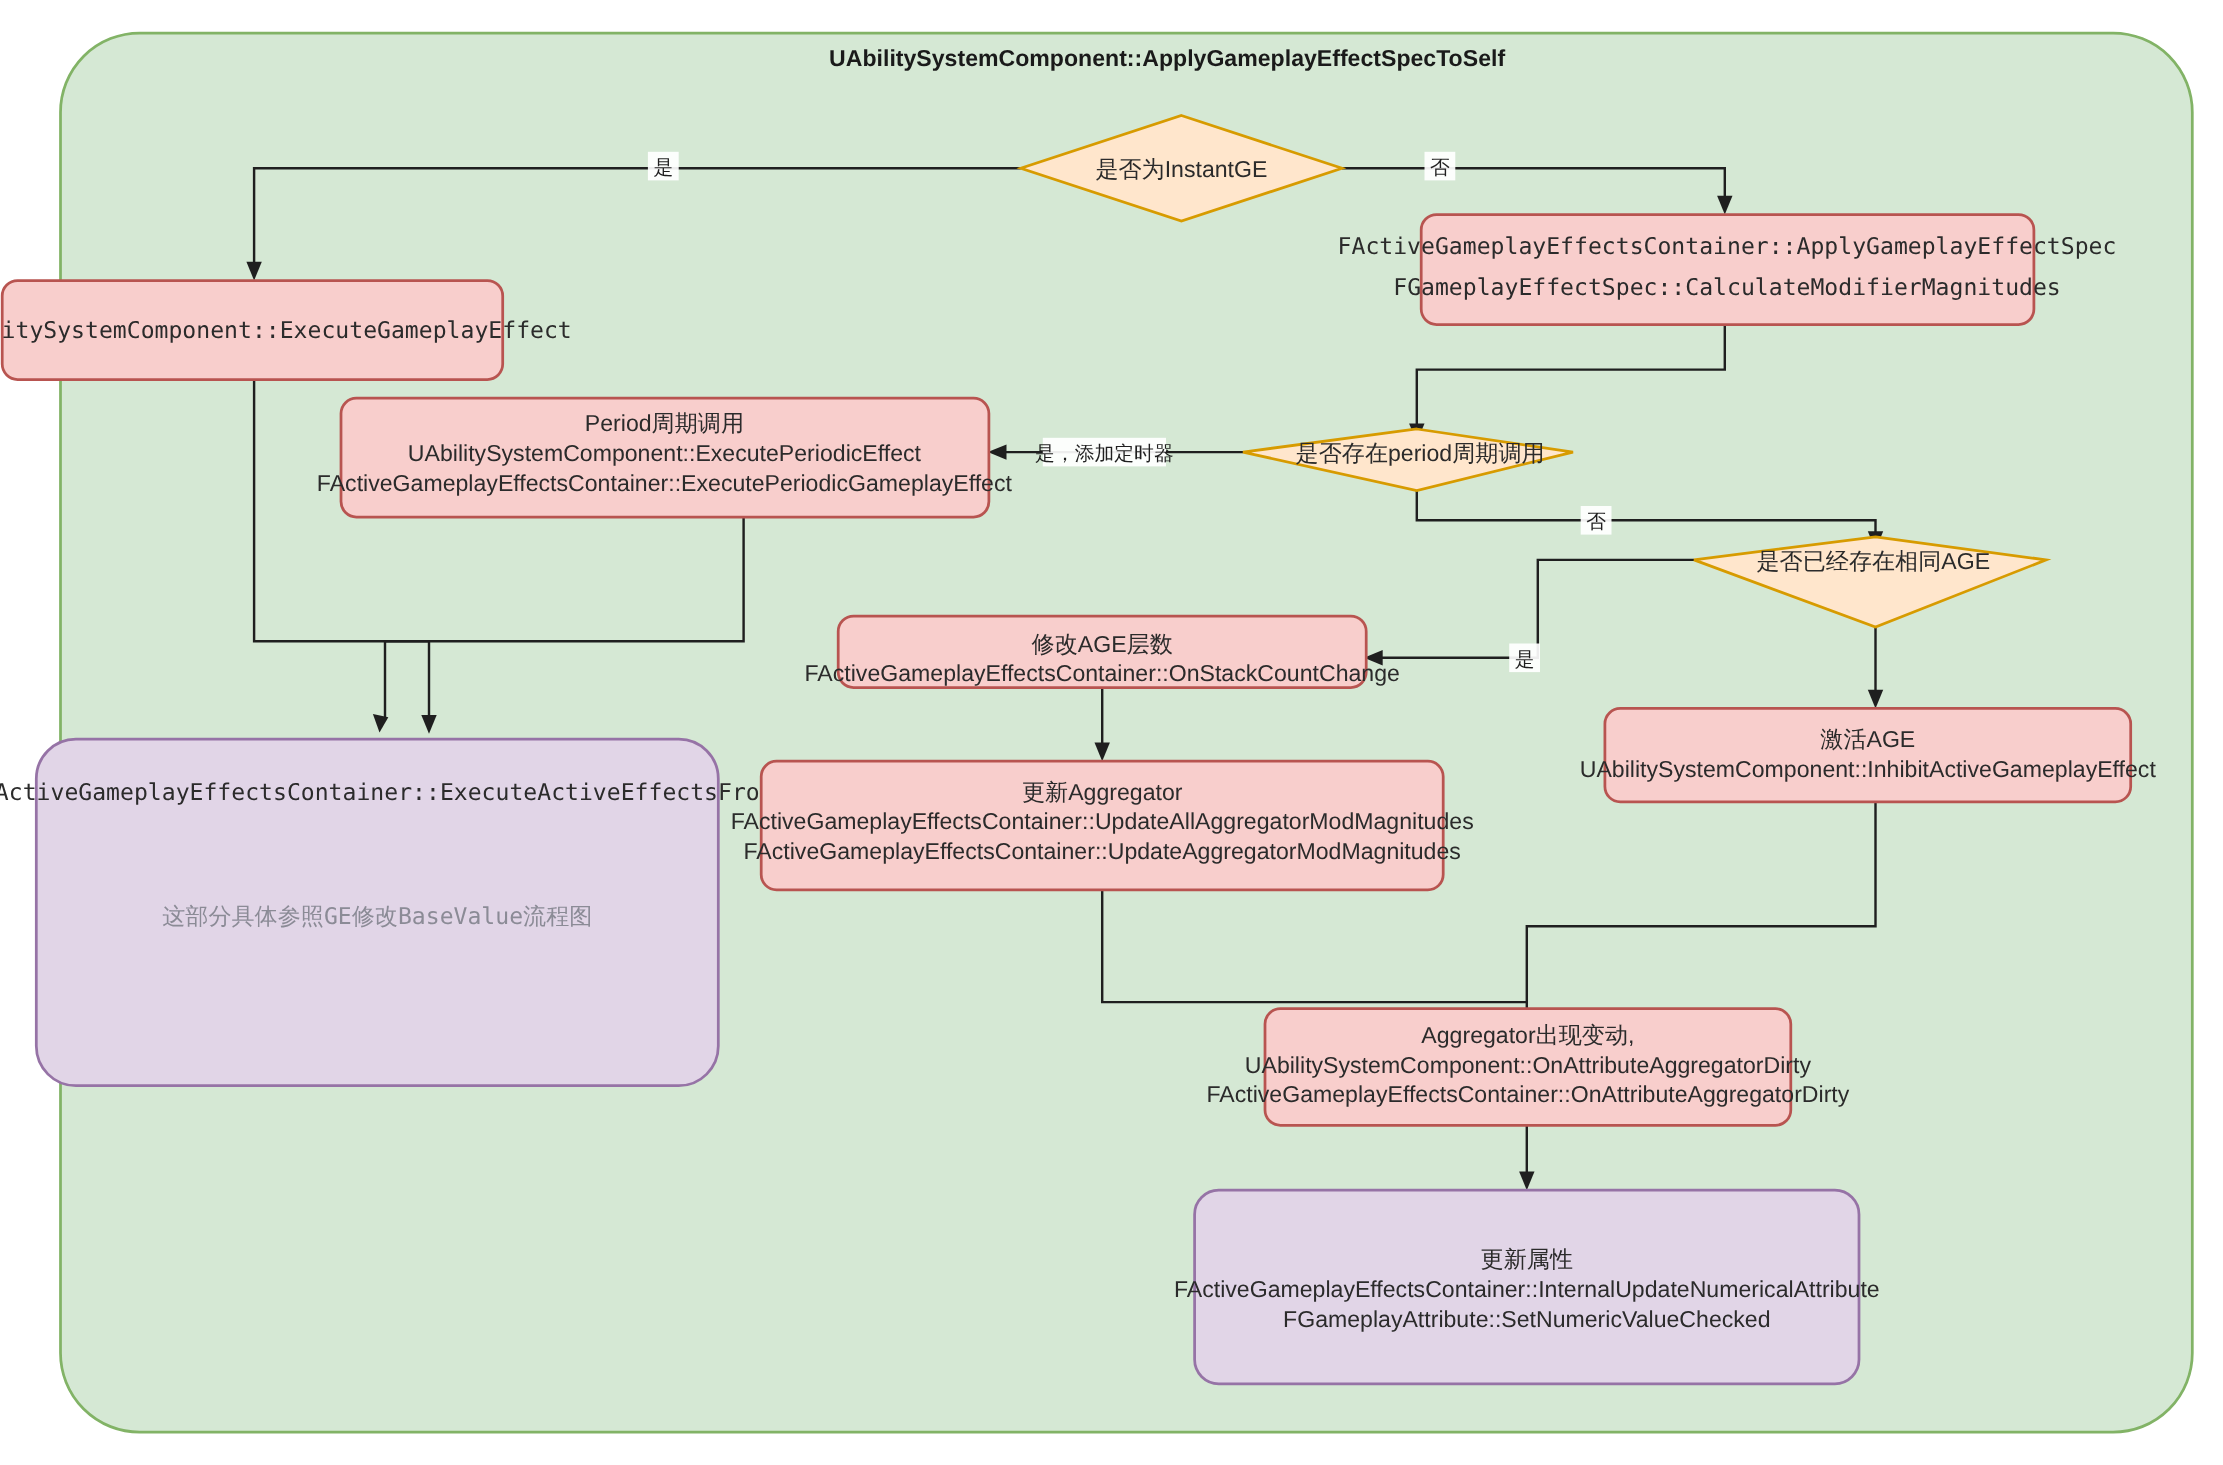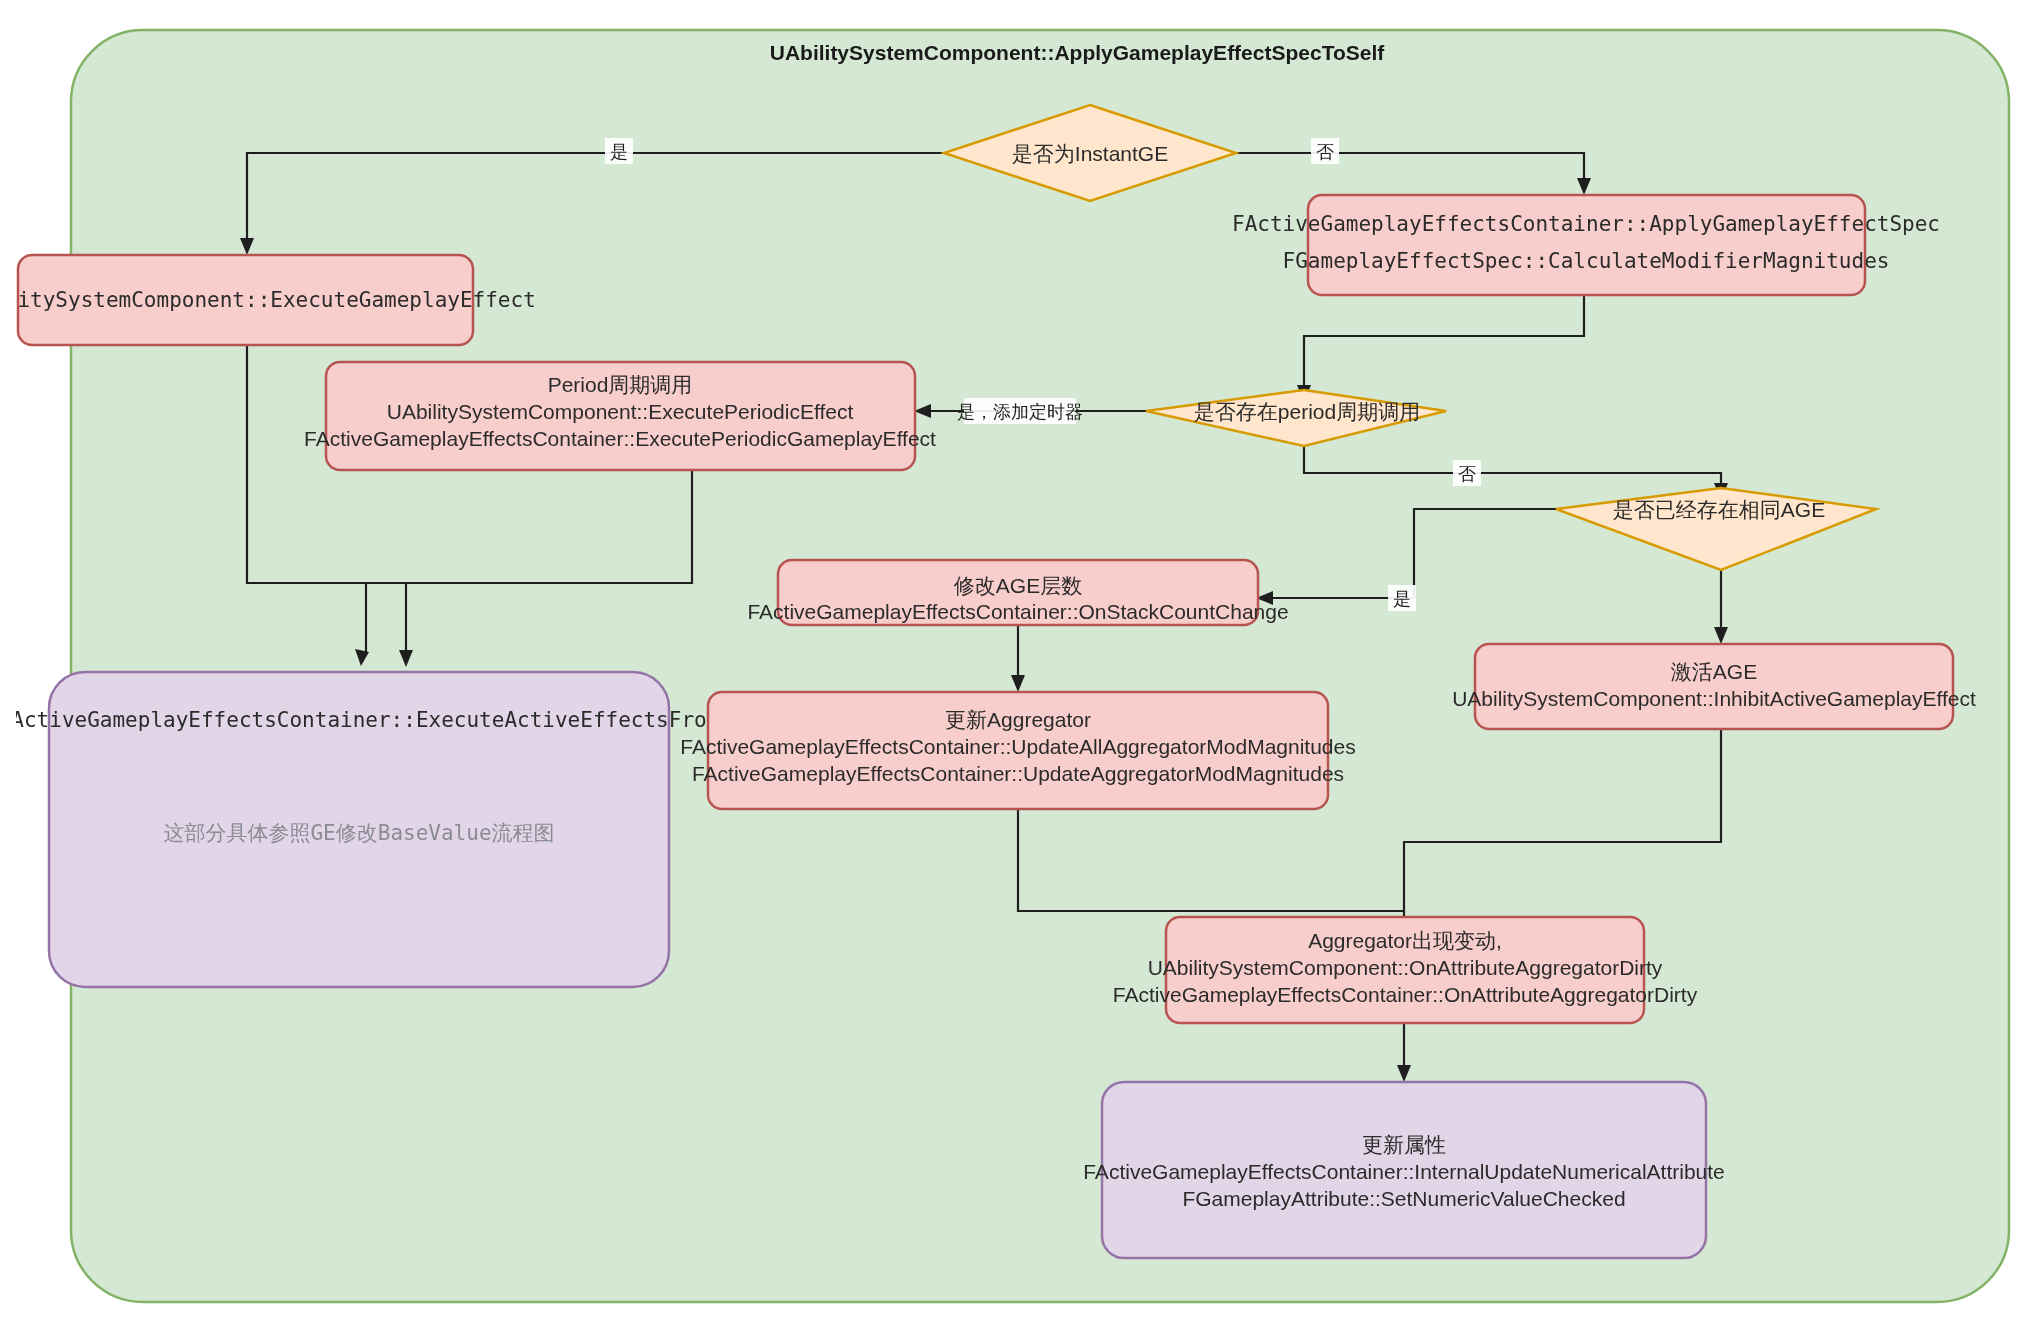--- a/index.html
+++ b/index.html
@@ -11,21 +11,20 @@
     width: 2021px;
     height: 1332px;
     font-family: "Liberation Sans", sans-serif;
     overflow: hidden;
   }
   #canvas {
     position: relative;
     width: 1670px;
     height: 1332px;
     background: #ffffff;
-    margin-left: 16px;
   }
   svg#flow {
     position: absolute;
     top: 0;
     left: 0;
     width: 2021px;
     height: 1332px;
     display: block;
   }
   .node-mono {

